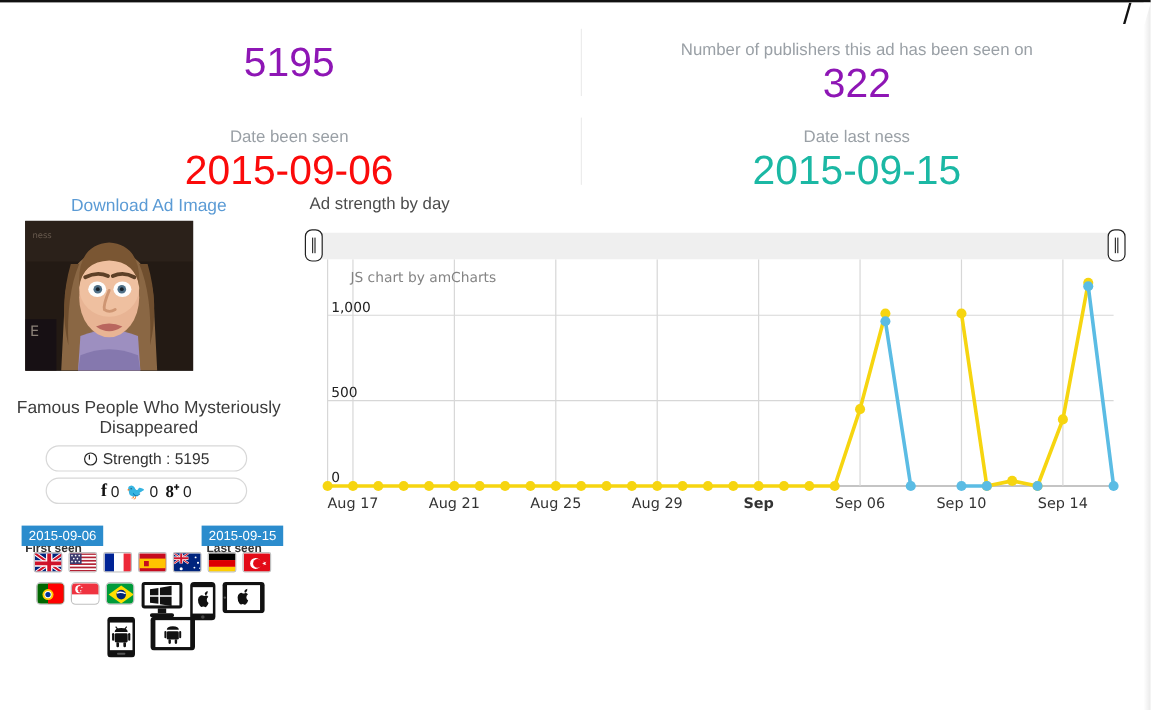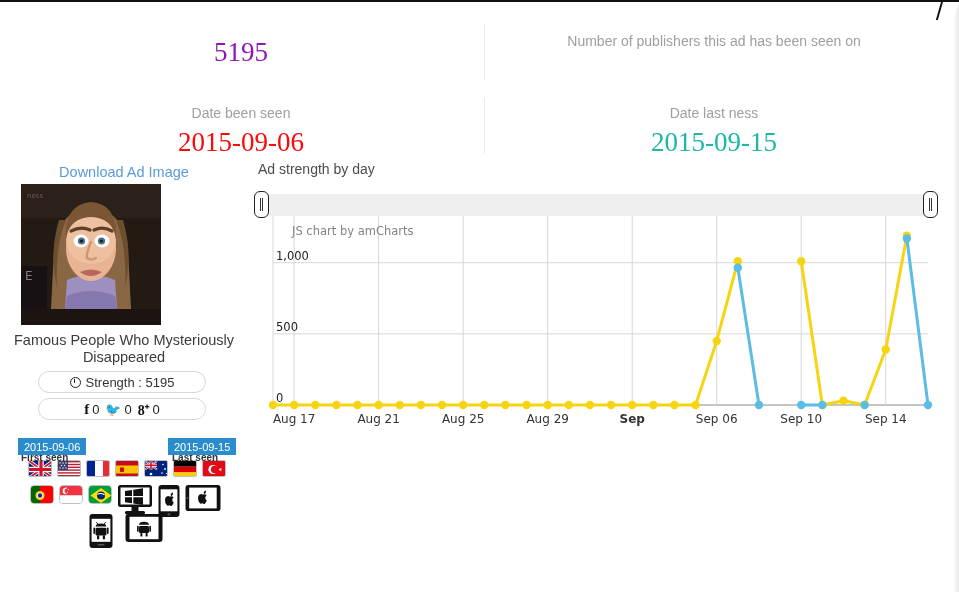--- a/index.html
+++ b/index.html
@@ -39,40 +39,40 @@
   .stat-divider.d1 { top:14px; height:56px; }
   .stat-divider.d2 { top:88px; height:56px; }
   .stat {
     position:absolute; text-align:center;
   }
   .stat-label {
     color:#9aa0a6; font-size:14px; line-height:18px;
     font-family:"Liberation Sans", sans-serif;
   }
   .stat-value {
-    font-size:27px; line-height:34px; margin-top:3px;
-    font-family:Liberation Serif, serif;
+    font-size:34px; line-height:34px; margin-top:3px;
+    font-family:Liberation Sans, sans-serif;
   }
   .v-purple { color:#8e16b5; }
   .v-red    { color:#fb0a0a; }
   .v-teal   { color:#1bb8a4; }
 
   #stat-strength   { left:141px; top:22px; width:200px; }
   #stat-publishers { left:514px; top:22px; width:400px; }
   #stat-first      { left:141px; top:94px; width:200px; }
   #stat-last       { left:514px; top:94px; width:400px; }
 
   
   .leftcol { position:absolute; left:0; top:160px; width:248px; }
   .dl-link {
     display:block; text-align:center; color:#5b9bd5; font-size:14.5px;
     text-decoration:none; line-height:20px;
   }
   .ad-thumb {
-    position:absolute; left:21px; top:22px; width:140px; height:141px;
+    position:absolute; left:21px; top:22px; width:140px; height:125px;
     overflow:hidden; background:#1c1410;
   }
   .ad-title {
     position:absolute; left:14px; top:170px; width:220px;
     text-align:center; color:#3c3c3c; font-size:14.5px; line-height:17px;
   }
   .pill {
     position:absolute; left:38px; width:168px; height:22px;
     border:1px solid #d8d8d8; border-radius:12px; background:#fff;
     display:flex; align-items:center; justify-content:center;
@@ -140,20 +140,21 @@
   <div class="stats">
     <div class="stat-divider d1"></div>
     <div class="stat-divider d2"></div>
 
     <div class="stat" id="stat-strength">
       <div class="stat-value v-purple">5195</div>
     </div>
 
     <div class="stat" id="stat-publishers">
       <div class="stat-label">Number of publishers this ad has been seen on</div>
+      <div class="stat-value v-purple">322</div>
     </div>
 
     <div class="stat" id="stat-first">
       <div class="stat-label">Date been seen</div>
       <div class="stat-value v-red">2015-09-06</div>
     </div>
 
     <div class="stat" id="stat-last">
       <div class="stat-label">Date last ness</div>
       <div class="stat-value v-teal">2015-09-15</div>

